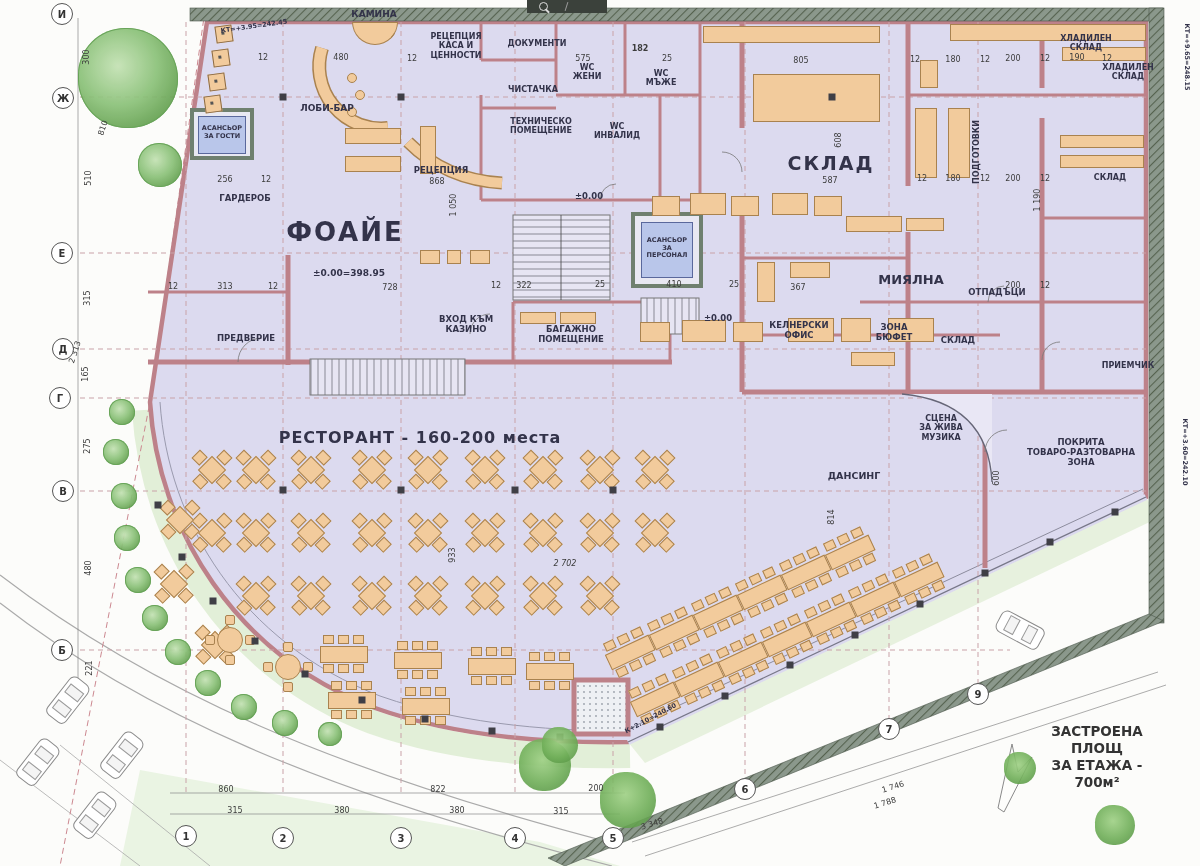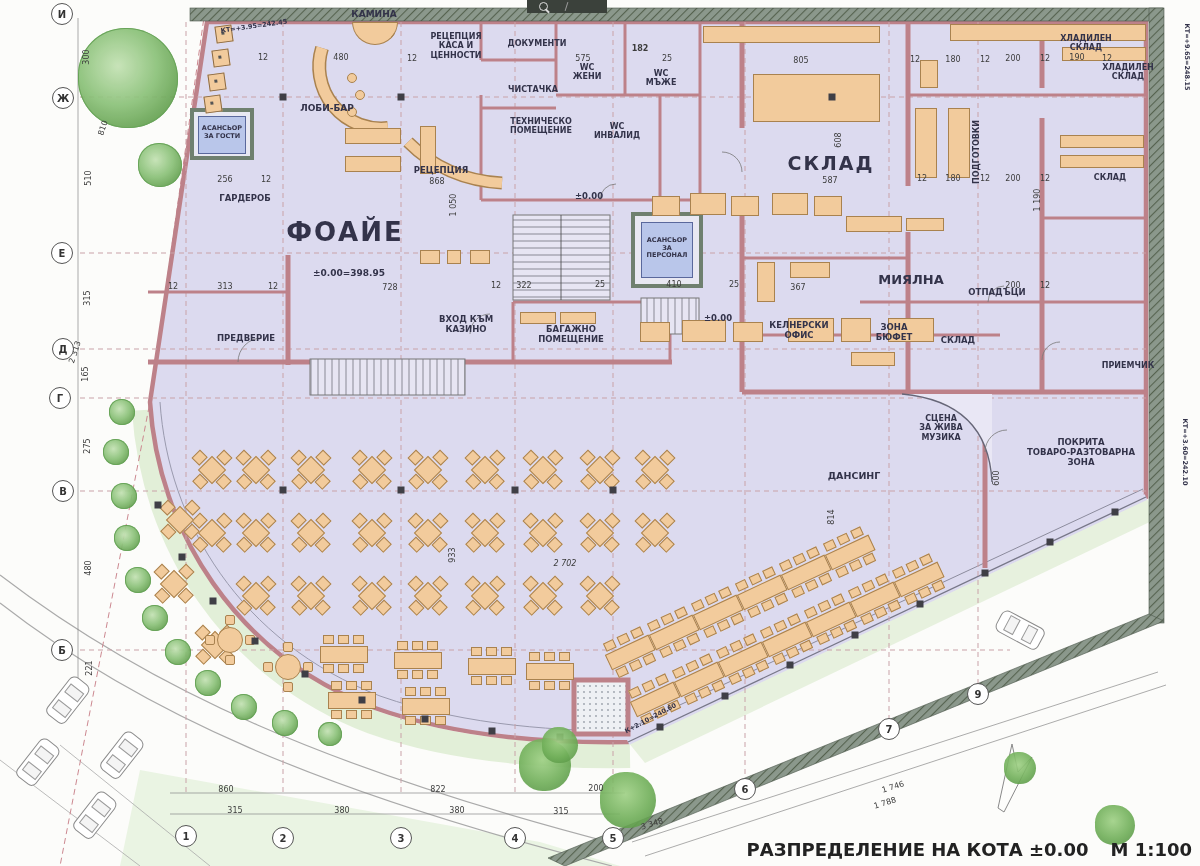--- a/index.html
+++ b/index.html
@@ -783,36 +783,36 @@
 СКЛАД</div>
       <div class="lbl" style="left: 1110px; top: 178px; font-size: 8px; transform: translate(-50%, -50%) rotate(0deg);">СКЛАД</div>
       <div class="lbl" style="left: 911px; top: 280px; font-size: 13px; transform: translate(-50%, -50%) rotate(0deg);">МИЯЛНА</div>
       <div class="lbl" style="left: 997px; top: 292px; font-size: 8.5px; transform: translate(-50%, -50%) rotate(0deg);">ОТПАДЪЦИ</div>
       <div class="lbl" style="left: 799px; top: 330px; font-size: 8.5px; transform: translate(-50%, -50%) rotate(0deg);">КЕЛНЕРСКИ
 ОФИС</div>
       <div class="lbl" style="left: 894px; top: 332px; font-size: 8.5px; transform: translate(-50%, -50%) rotate(0deg);">ЗОНА
 БЮФЕТ</div>
       <div class="lbl" style="left: 958px; top: 340px; font-size: 8.5px; transform: translate(-50%, -50%) rotate(0deg);">СКЛАД</div>
       <div class="lbl" style="left: 1128px; top: 366px; font-size: 8px; transform: translate(-50%, -50%) rotate(0deg);">ПРИЕМЧИК</div>
+      <div class="lbl" style="left: 420px; top: 438px; font-size: 16px; letter-spacing: 1px; transform: translate(-50%, -50%) rotate(0deg);">РЕСТОРАНТ  -  160-200 места</div>
       <div class="lbl" style="left: 941px; top: 428px; font-size: 8px; transform: translate(-50%, -50%) rotate(0deg);">СЦЕНА
 ЗА ЖИВА
 МУЗИКА</div>
       <div class="lbl" style="left: 854px; top: 476px; font-size: 9.5px; transform: translate(-50%, -50%) rotate(0deg);">ДАНСИНГ</div>
       <div class="lbl" style="left: 1081px; top: 452px; font-size: 8.5px; transform: translate(-50%, -50%) rotate(0deg);">ПОКРИТА
 ТОВАРО-РАЗТОВАРНА
 ЗОНА</div>
       <div class="lbl" style="left: 589px; top: 196px; font-size: 8.5px; transform: translate(-50%, -50%) rotate(0deg);">±0.00</div>
       <div class="lbl" style="left: 718px; top: 318px; font-size: 8.5px; transform: translate(-50%, -50%) rotate(0deg);">±0.00</div>
       <div class="lbl" style="left: 254px; top: 27px; font-size: 6.5px; transform: translate(-50%, -50%) rotate(-8deg);">КТ=+3.95=242.45</div>
       <div class="lbl" style="left: 1186px; top: 57px; font-size: 6.5px; transform: translate(-50%, -50%) rotate(90deg);">КТ=+9.65=248.15</div>
       <div class="lbl" style="left: 1184px; top: 452px; font-size: 6.5px; transform: translate(-50%, -50%) rotate(90deg);">КТ=+3.60=242.10</div>
       <div class="lbl" style="left: 651px; top: 719px; font-size: 6.5px; transform: translate(-50%, -50%) rotate(-28deg);">К+2.10=240.60</div>
     </div>
 
   <div class="toolbar">
     <span class="mag"></span>
     <span class="tooldiv"></span>
   </div>
 
-  <div class="sheet-title">
-    <b>РАЗПРЕДЕЛЕНИЕ НА КОТА ±0.00</b><span>М 1:100</span>
-  </div>
+  <div class="area-note">ЗАСТРОЕНА ПЛОЩ
+ЗА ЕТАЖА - 700м²</div>
 </div>
 
 </body></html>

